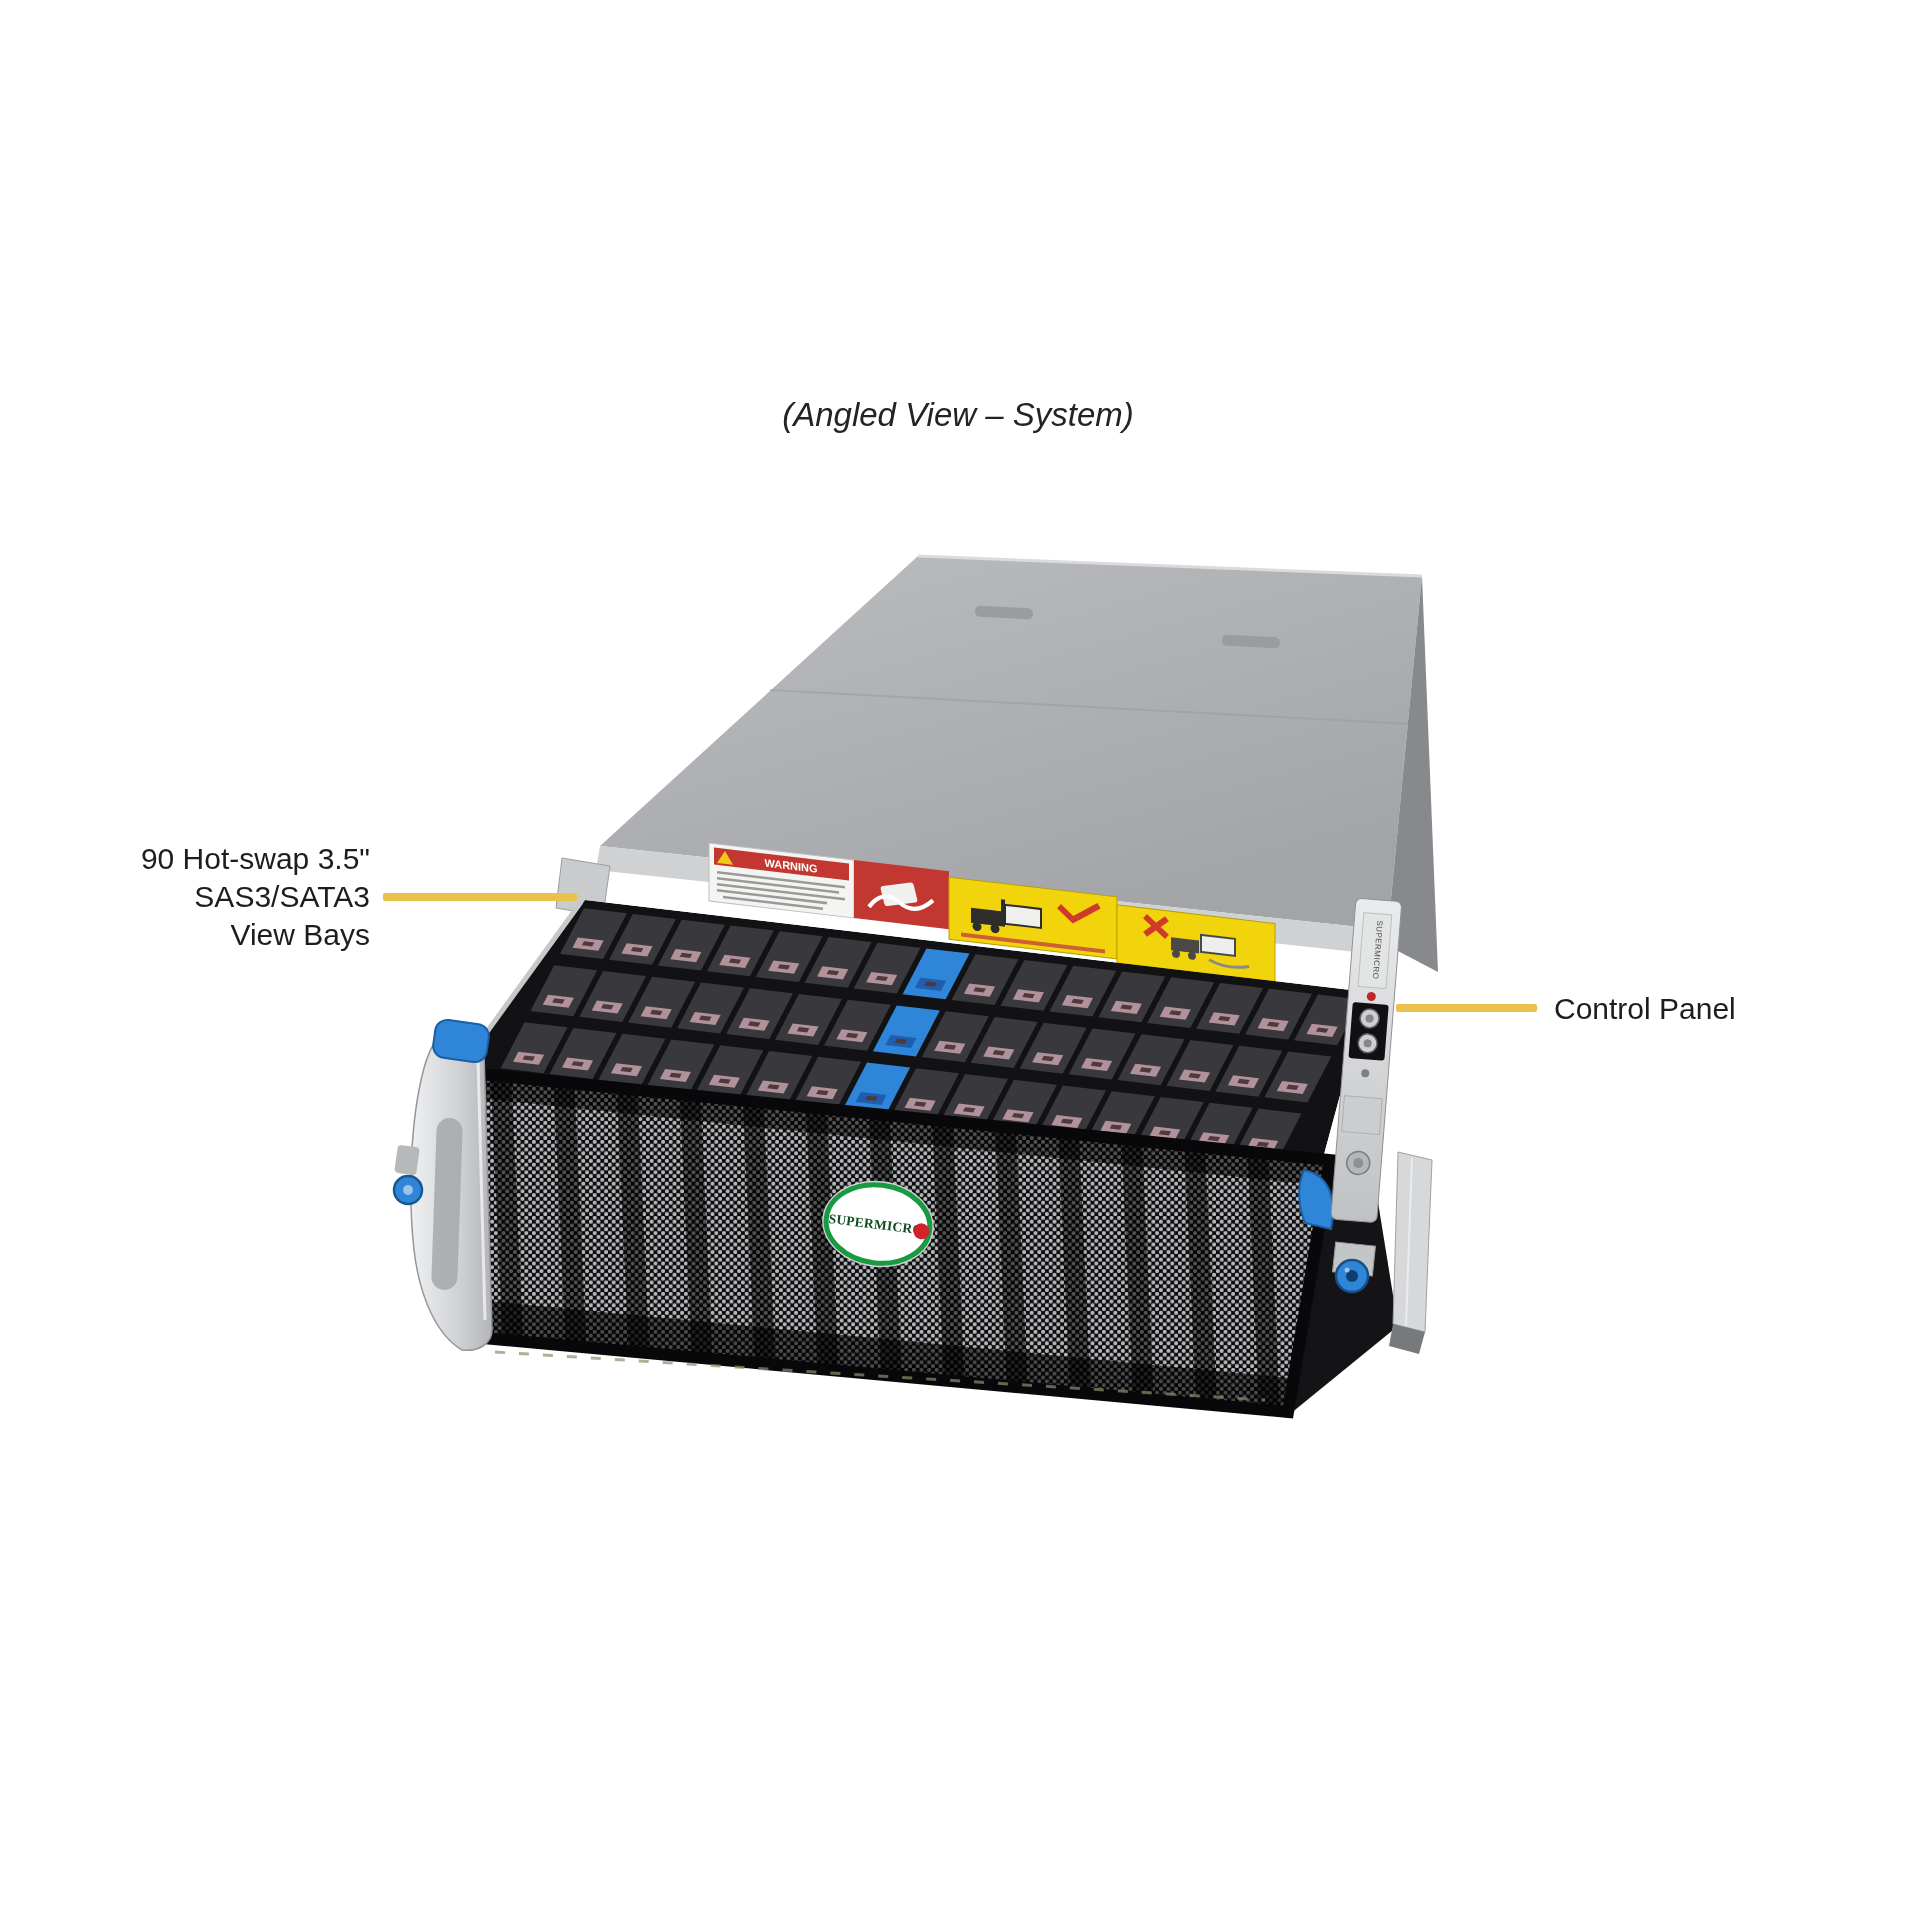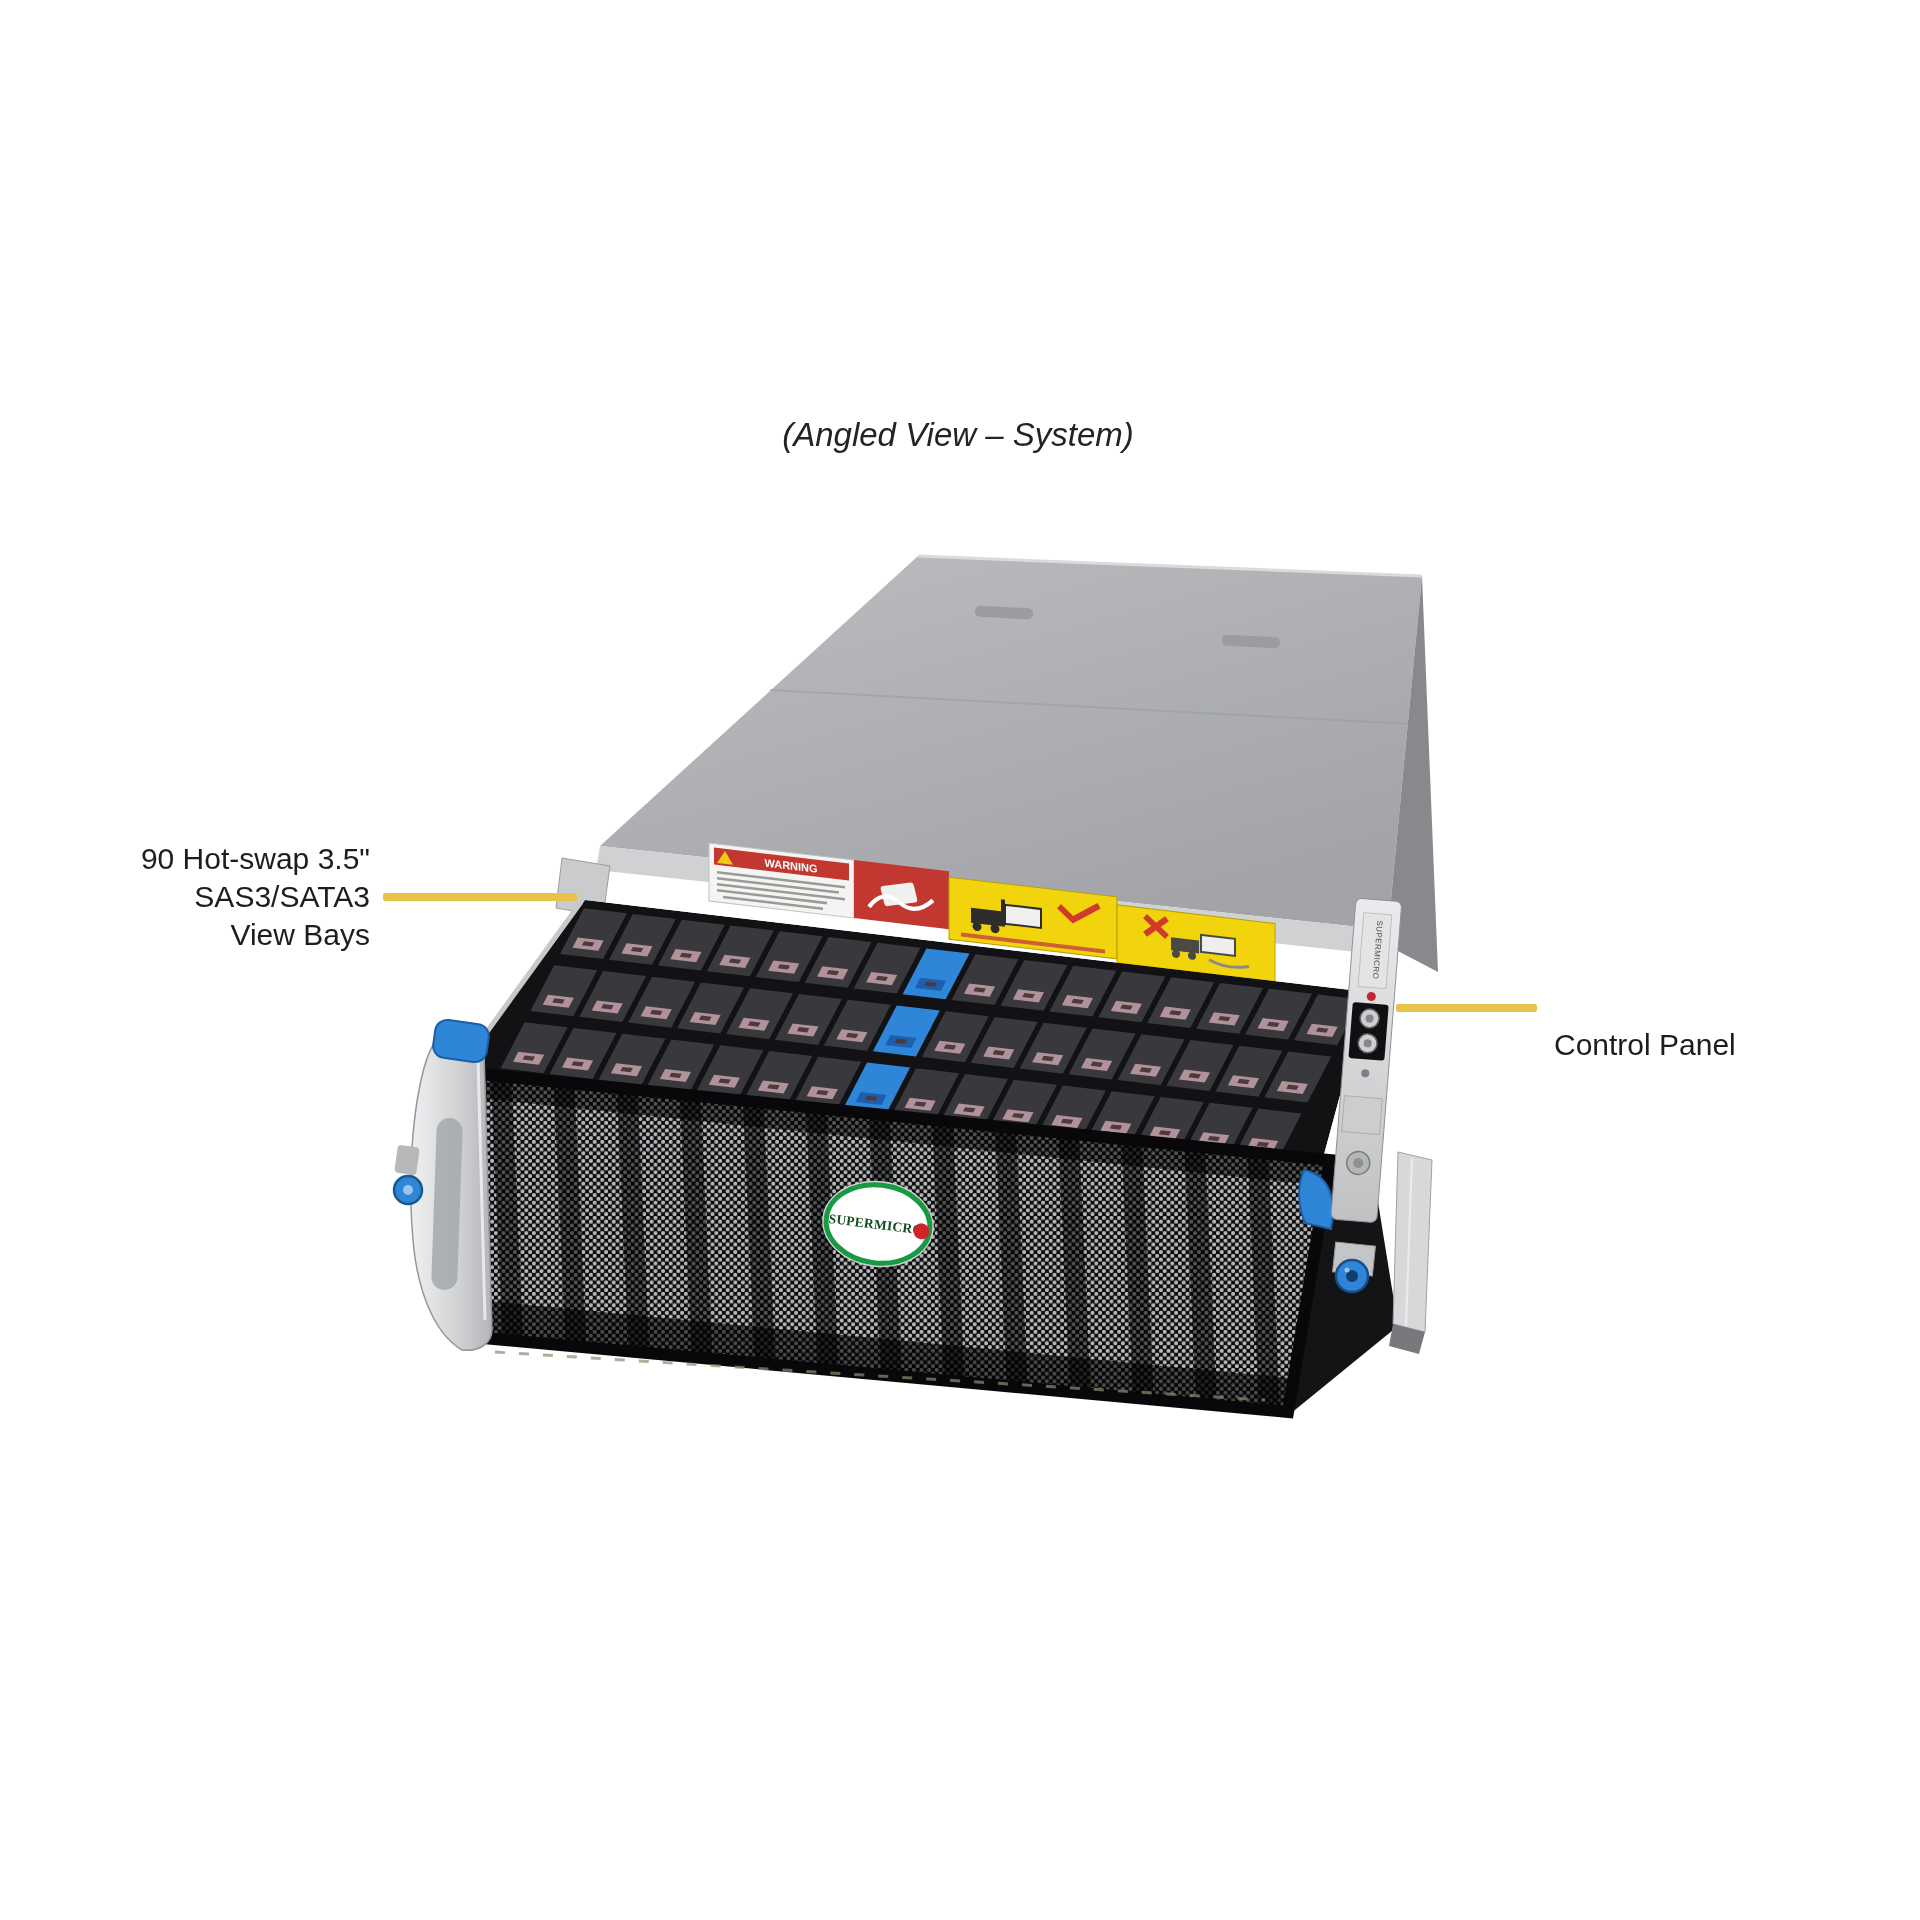--- a/index.html
+++ b/index.html
@@ -2,29 +2,29 @@
 <html style="--callout-line: #E8C24A; --label-text: #1d1d1f; --lid-gray: #adafb2; --lid-gray-light: #bcbec0; --side-gray: #87898c; --blue-accent: #2f86d8; --latch-dark: #39383c; --latch-label: #b2929a; --deck-black: #121214; --mesh-black: #0b0b0d; --mesh-dot: #c3c5c7; --warning-red: #c23730; --caution-yellow: #f2d40c; --rail-silver: #d6d8da; --logo-green: #179a42; --logo-text-green: #0f4d20; --led-red: #c4242b;"><head>
 <meta charset="utf-8">
 <style>
   html,body{margin:0;padding:0;background:#ffffff;}
   .canvas{
     position:relative;width:1920px;height:1920px;background:#ffffff;
     font-family:"Liberation Sans",sans-serif;overflow:hidden;
   }
   #illustration{position:absolute;left:0;top:0;width:1920px;height:1920px;}
   .page-title{
-    position:absolute;left:958px;top:416px;transform:translateX(-50%);
+    position:absolute;left:958px;top:396px;transform:translateX(-50%);
     font-style:italic;font-size:33px;color:#232323;white-space:nowrap;
   }
   .callout-label{
     position:absolute;color:var(--label-text,#1d1d1f);
     font-size:30px;line-height:38px;white-space:nowrap;
   }
   #label-drive-bays{right:1550px;top:840px;text-align:right;}
-  #label-control-panel{left:1554px;top:990px;margin-top:36px;}
+  #label-control-panel{left:1554px;top:990px;}
   .callout-line{
     position:absolute;height:8px;border-radius:2px;
     background:var(--callout-line,#E8C24A);
   }
   #line-drive-bays{left:383px;top:893px;width:194px;}
   #line-control-panel{left:1396px;top:1004px;width:141px;}
 </style>
 </head>
 <body>
 

